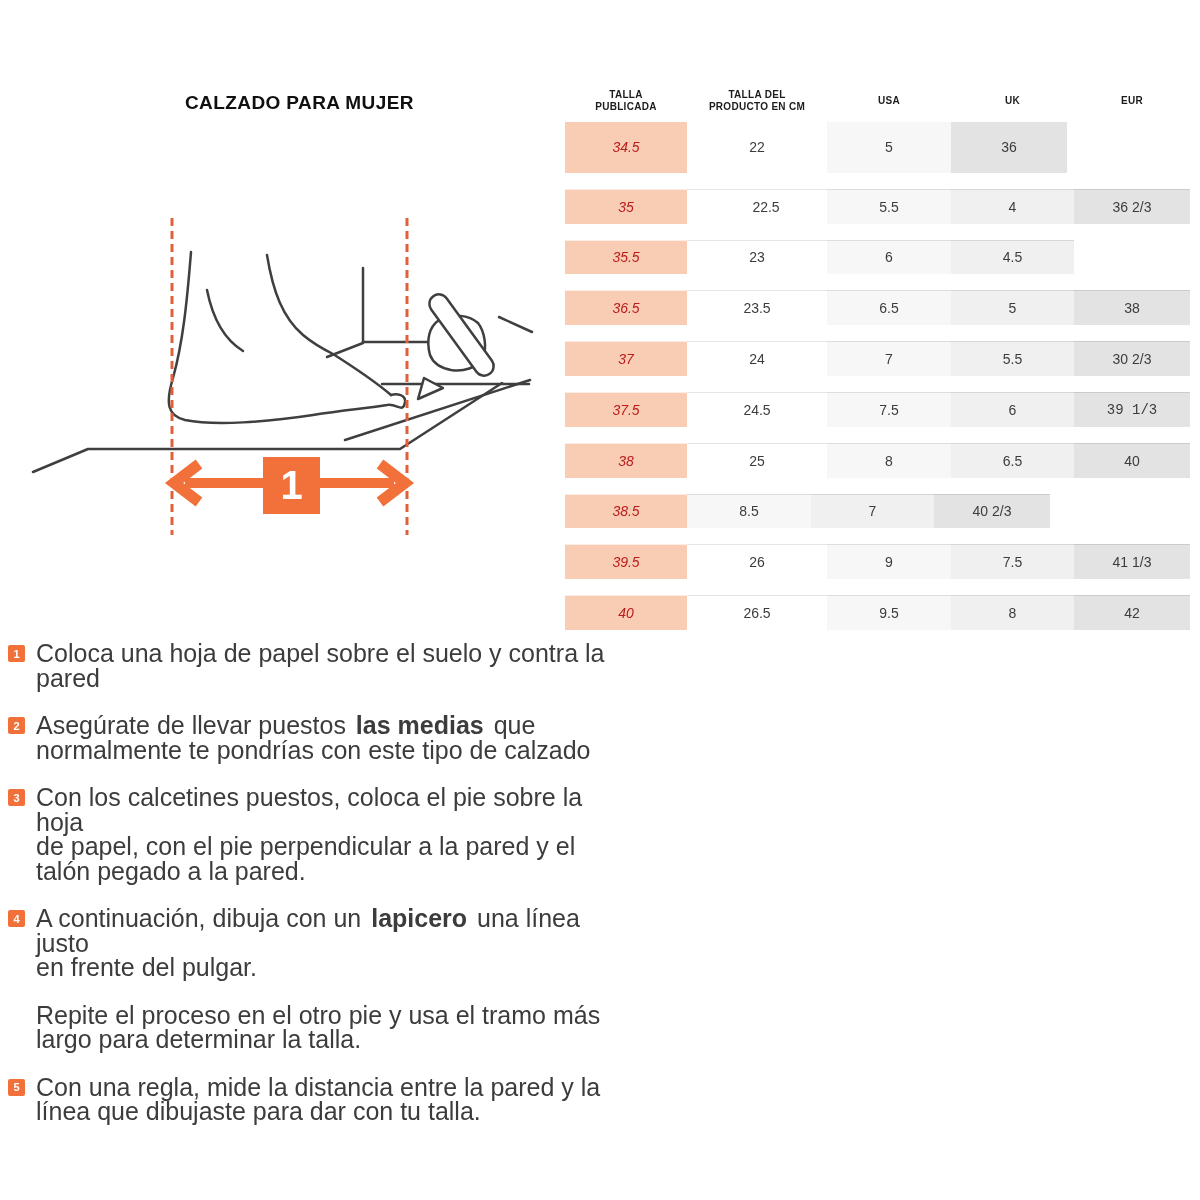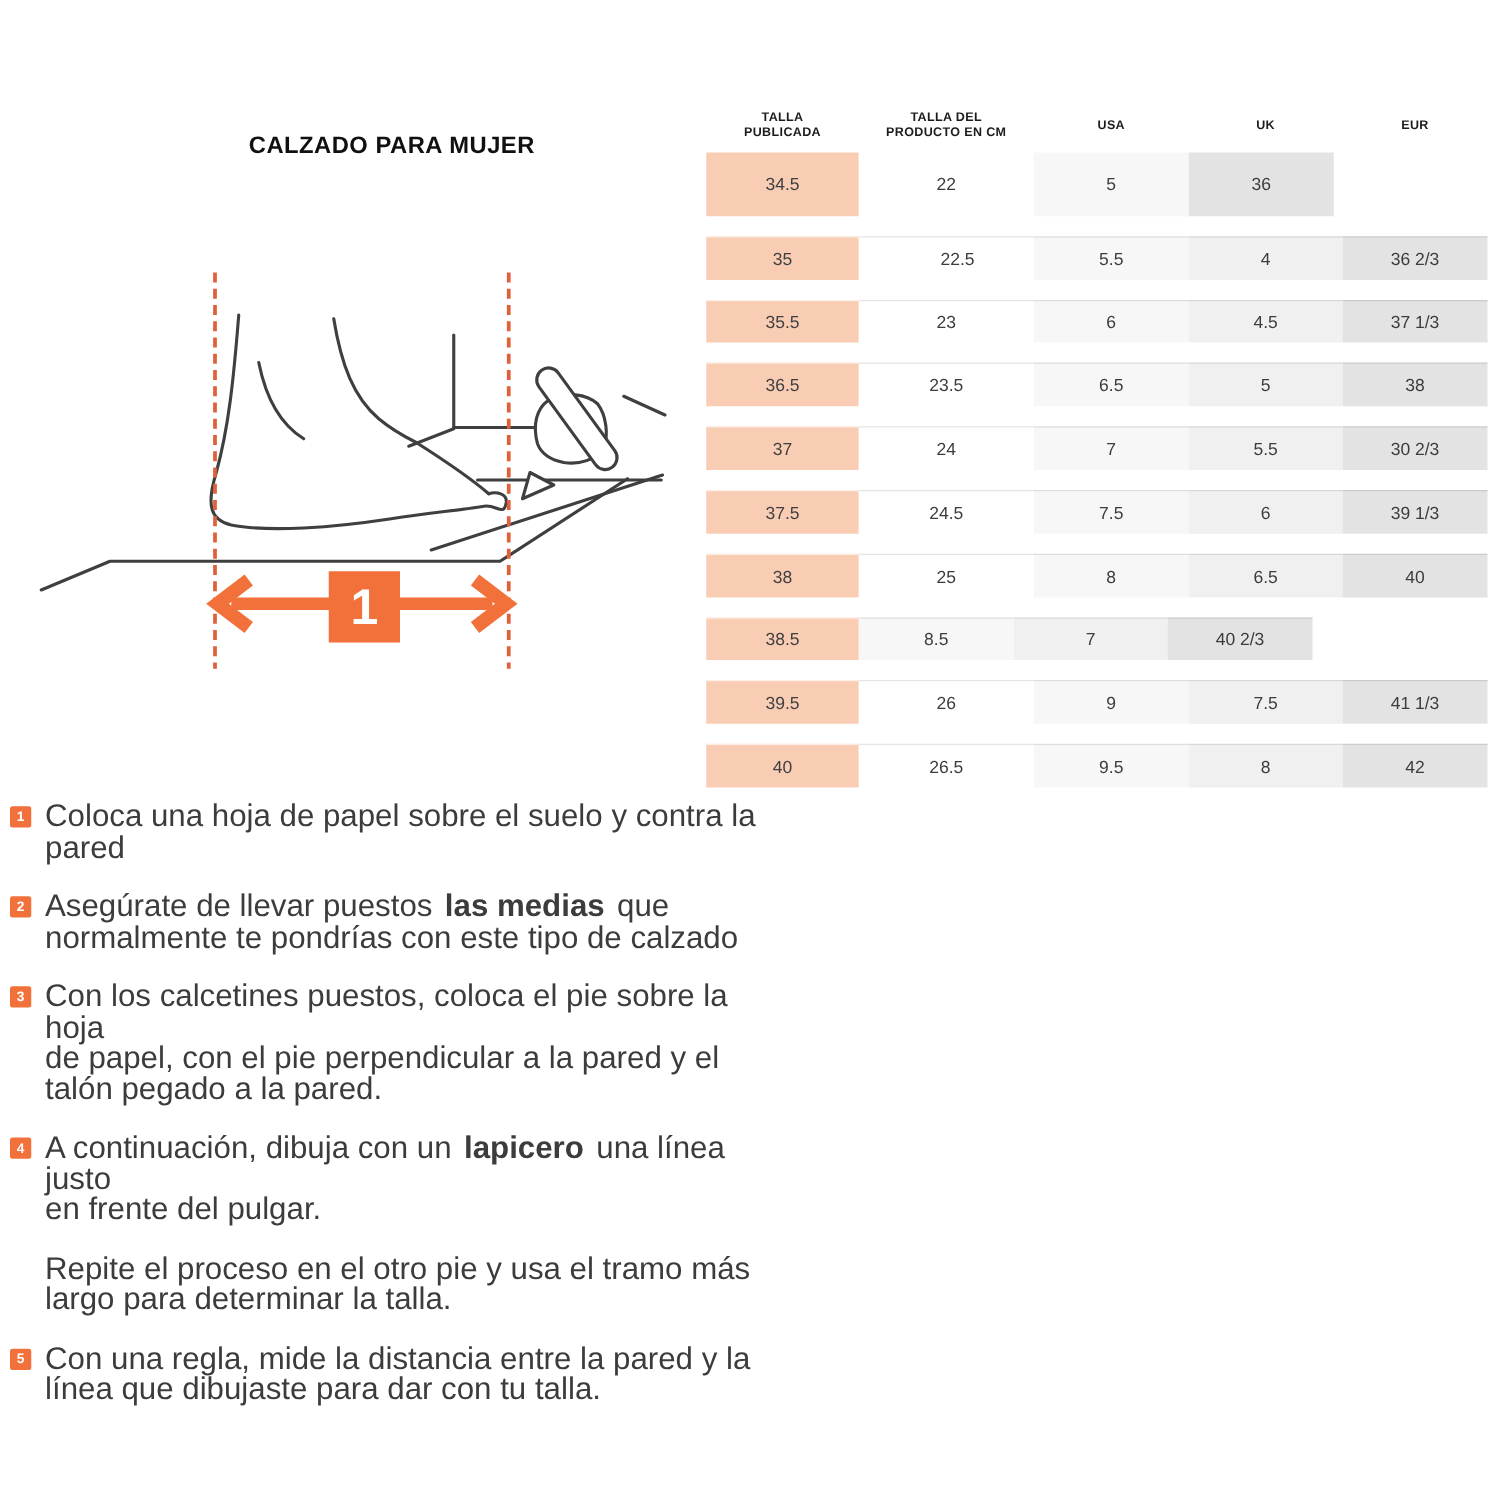--- a/index.html
+++ b/index.html
@@ -1,20 +1,20 @@
 <!DOCTYPE html>
 <html><head>
 <meta charset="utf-8">
 <style>
   html,body{margin:0;padding:0;background:#fff;}
   .page{position:relative;width:1200px;height:1200px;background:#fff;overflow:hidden;
         font-family:"Liberation Sans",sans-serif;}
 
   
-  .title{position:absolute;left:185px;top:92px;margin:14px;font-size:19px;font-weight:bold;
+  .title{position:absolute;left:185px;top:92px;margin:0;font-size:19px;font-weight:bold;
          letter-spacing:.4px;color:#101010;white-space:nowrap;}
 
   
   .illustration{position:absolute;left:15px;top:190px;width:530px;height:370px;}
 
   
   .size-table{position:absolute;left:565px;top:80px;width:625px;}
   .thead{display:flex;height:42px;}
   .th{display:flex;align-items:center;justify-content:center;text-align:center;
       font-weight:bold;font-size:10px;line-height:12px;letter-spacing:.3px;color:#1c1c1c;}
@@ -24,21 +24,21 @@
   .w0{width:122px;}
   .w1{width:140px;}
   .w2{width:124px;}
   .w3{width:123px;}
   .w4{width:116px;}
   .trow{display:flex;height:50.8px;}
   .td{display:flex;align-items:center;justify-content:center;box-sizing:border-box;
       font-size:14px;color:#3c3c3c;}
   .trow + .trow .td{border-top:1px solid rgba(0,0,0,0.10);margin-top:16px;}
   .trow + .trow .td.w0{border-top-color:rgba(255,255,255,0.65);}
-  .td.w0{color:#404040;}
+  .td.w0{color:#b91c1c;font-style:italic;}
 
   
   .instructions{position:absolute;left:8px;top:641px;width:600px;}
   .item{display:flex;margin-bottom:23px;}
   .badge{flex:0 0 17px;width:17px;height:17px;border-radius:2px;margin:4px 11px 0 0;
          display:flex;align-items:center;justify-content:center;
          color:#fff;font-size:11px;font-weight:bold;}
   .badge.empty{visibility:hidden;}
   .lines{font-size:25px;line-height:24.5px;color:#3c3c3c;}
   .b{font-weight:bold;margin:0 3px;}
@@ -128,42 +128,41 @@
           <div class="td w1" style="background: rgb(255, 255, 255); padding-left: 18px;">22.5</div>
           <div class="td w2" style="background: rgb(247, 247, 247);">5.5</div>
           <div class="td w3" style="background: rgb(240, 240, 240);">4</div>
           <div class="td w4" style="background: rgb(227, 227, 227);">36 2/3</div>
         </div>
         <div class="trow">
           <div class="td w0" style="background: rgb(249, 205, 180);">35.5</div>
           <div class="td w1" style="background: rgb(255, 255, 255);">23</div>
           <div class="td w2" style="background: rgb(247, 247, 247);">6</div>
           <div class="td w3" style="background: rgb(240, 240, 240);">4.5</div>
-          <div class="td w4" style="background: rgb(227, 227, 227);">37 1/3</div>
         </div>
         <div class="trow">
           <div class="td w0" style="background: rgb(249, 205, 180);">36.5</div>
           <div class="td w1" style="background: rgb(255, 255, 255);">23.5</div>
           <div class="td w2" style="background: rgb(247, 247, 247);">6.5</div>
           <div class="td w3" style="background: rgb(240, 240, 240);">5</div>
           <div class="td w4" style="background: rgb(227, 227, 227);">38</div>
         </div>
         <div class="trow">
           <div class="td w0" style="background: rgb(249, 205, 180);">37</div>
           <div class="td w1" style="background: rgb(255, 255, 255);">24</div>
           <div class="td w2" style="background: rgb(247, 247, 247);">7</div>
           <div class="td w3" style="background: rgb(240, 240, 240);">5.5</div>
           <div class="td w4" style="background: rgb(227, 227, 227);">30 2/3</div>
         </div>
         <div class="trow">
           <div class="td w0" style="background: rgb(249, 205, 180);">37.5</div>
           <div class="td w1" style="background: rgb(255, 255, 255);">24.5</div>
           <div class="td w2" style="background: rgb(247, 247, 247);">7.5</div>
           <div class="td w3" style="background: rgb(240, 240, 240);">6</div>
-          <div class="td w4" style="background: rgb(227, 227, 227);">39 1/3</div>
+          <div class="td w4" style="background: rgb(227, 227, 227); font-family: Liberation Mono, monospace;">39 1/3</div>
         </div>
         <div class="trow">
           <div class="td w0" style="background: rgb(249, 205, 180);">38</div>
           <div class="td w1" style="background: rgb(255, 255, 255);">25</div>
           <div class="td w2" style="background: rgb(247, 247, 247);">8</div>
           <div class="td w3" style="background: rgb(240, 240, 240);">6.5</div>
           <div class="td w4" style="background: rgb(227, 227, 227);">40</div>
         </div>
         <div class="trow">
           <div class="td w0" style="background: rgb(249, 205, 180);">38.5</div>

